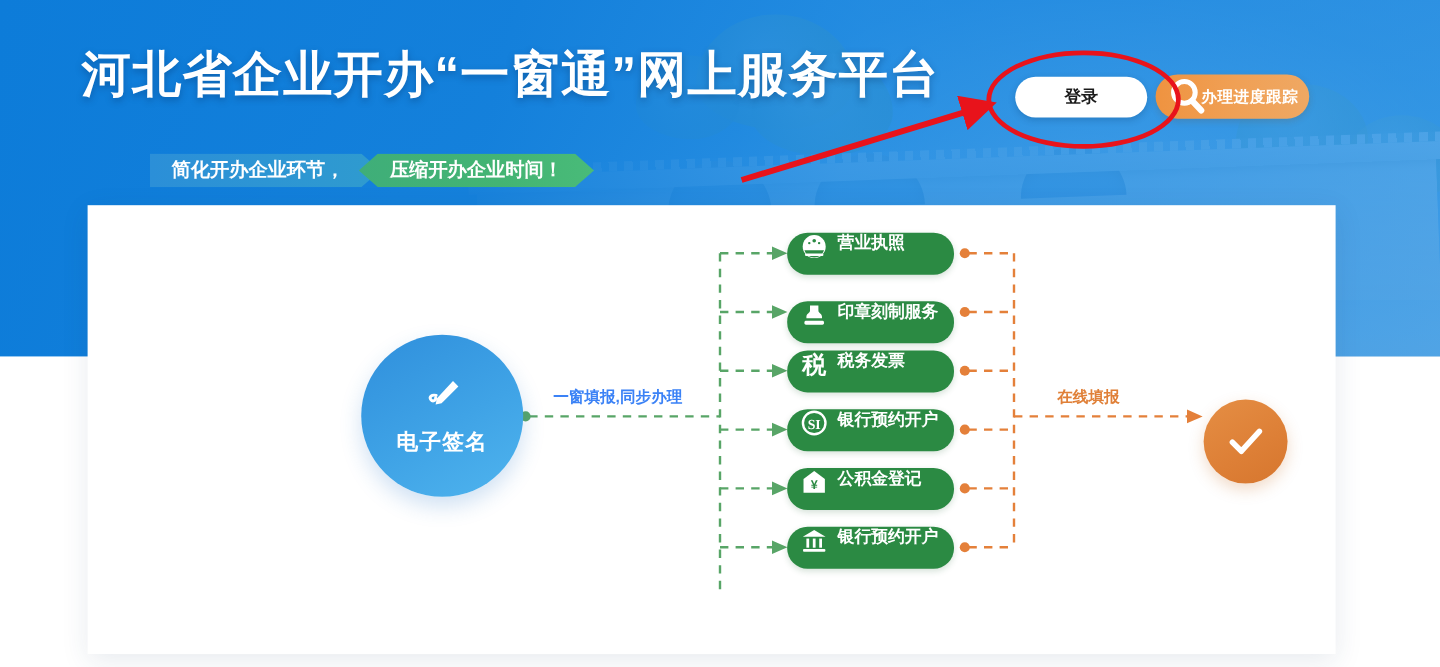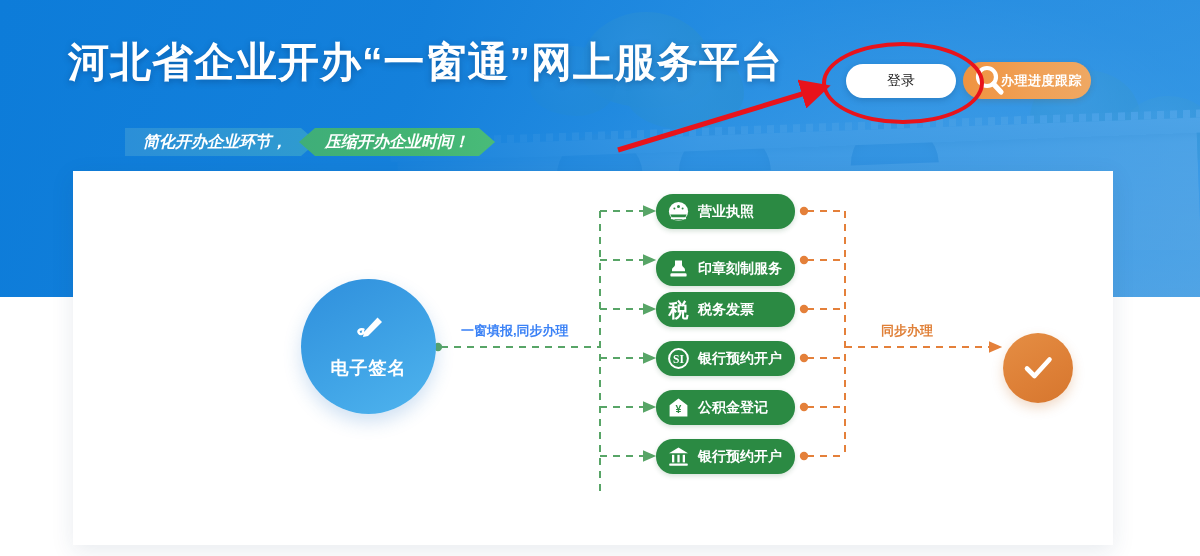--- a/index.html
+++ b/index.html
@@ -73,21 +73,21 @@
 
   .hero-title {
     position:absolute; left:68px; top:35px;
     font-size:41px; font-weight:bold; color:#ffffff; letter-spacing:1px;
     text-shadow:0 2px 6px rgba(0,40,90,.35); white-space:nowrap;
   }
 
   
   .tagline {
     position:absolute; left:125px; top:128px; height:28px;
-    display:flex; align-items:stretch;font-style:italic;
+    display:flex; align-items:stretch;
   }
   .tag-seg {
     display:flex; align-items:center; color:#fff;
     font-size:16px; font-weight:bold; white-space:nowrap;
   }
   .tag-a {
     padding:0 30px 0 18px;
     background:linear-gradient(90deg,#2b8fd8 0%,#2f9bcf 100%);
     clip-path: polygon(0 0, calc(100% - 16px) 0, 100% 50%, calc(100% - 16px) 100%, 0 100%, 0 0);
     margin-right:-4px;
@@ -96,21 +96,21 @@
     padding:0 26px 0 26px; margin-left:-14px;
     background:linear-gradient(90deg,#3fae79 0%,#43b473 60%,#49bb79 100%);
     clip-path: polygon(16px 0, calc(100% - 16px) 0, 100% 50%, calc(100% - 16px) 100%, 16px 100%, 0 50%);
   }
 
   
   .login-btn {
     position:absolute; left:846px; top:64px; width:110px; height:34px;
     background:#ffffff; border-radius:17px; cursor:pointer;
     display:flex; align-items:center; justify-content:center;
-    font-size:14px; color:#1a1a1a; font-weight:normal;
+    font-size:14px; color:#1a1a1a; font-weight:bold;
     box-shadow:0 2px 6px rgba(0,40,80,.22);
   }
 
   
   .track-btn {
     position:absolute; left:963px; top:62px; width:128px; height:37px;
     background:linear-gradient(90deg,#ef9340 0%,#f0a055 52%,#efa863 100%);
     border-radius:19px; cursor:pointer;
     display:flex; align-items:center; padding-left:38px;
     font-size:13px; color:#ffffff; font-weight:bold; letter-spacing:.5px;
@@ -150,21 +150,21 @@
     background:linear-gradient(150deg,#2f8fdc 0%,#3fa3e6 55%,#4fb4ee 100%);
     box-shadow:0 8px 18px rgba(40,120,200,.22);
   }
   .circle .ic { width:34px; height:34px; margin-bottom:9px; }
   .circle .lb { font-size:18px; font-weight:bold; letter-spacing:1px; }
 
   
   .svc {
     position:absolute; left:583px; width:139px; height:35px;
     background:#2b8a43; border-radius:17px;
-    display:flex; align-items:center; padding-left:11px; cursor:pointer;
+    display:flex; align-items:flex-start; padding-left:11px; cursor:pointer;
     box-shadow:0 2px 5px rgba(20,90,40,.18);
   }
   .svc .si { width:23px; height:23px; flex:0 0 23px; margin-right:8px; }
   .svc .sl { font-size:14px; color:#ffffff; font-weight:bold; white-space:nowrap; }
 
   
   .done {
     position:absolute; left:930px; top:162px; width:70px; height:70px; border-radius:50%;
     background:linear-gradient(150deg,#e58e44 0%,#dd7f36 60%,#d6762e 100%);
     display:flex; align-items:center; justify-content:center; cursor:pointer;
@@ -332,21 +332,21 @@
         <svg class="si" viewBox="0 0 23 23">
           <path d="M11.5 2.6 L21 8.2 H2 Z" fill="#ffffff"></path>
           <rect x="5" y="9.8" width="2.3" height="7.6" fill="#ffffff"></rect>
           <rect x="10.35" y="9.8" width="2.3" height="7.6" fill="#ffffff"></rect>
           <rect x="15.7" y="9.8" width="2.3" height="7.6" fill="#ffffff"></rect>
           <rect x="2.2" y="18.6" width="18.6" height="2.2" rx=".8" fill="#ffffff"></rect>
         </svg>
         <span class="sl">银行预约开户</span>
       </div>
 
-      <div class="lbl lbl-orange">同步办理</div>
+      <div class="lbl lbl-orange">在线填报</div>
 
       <div class="done">
         <svg width="42" height="42" viewBox="0 0 42 42">
           <path d="M10 21.5 L17.5 29 L32.5 12.5" fill="none" stroke="#ffffff" stroke-width="4.6" stroke-linecap="round" stroke-linejoin="round"></path>
         </svg>
       </div>
 
     </div>
   </div>
 </div>

